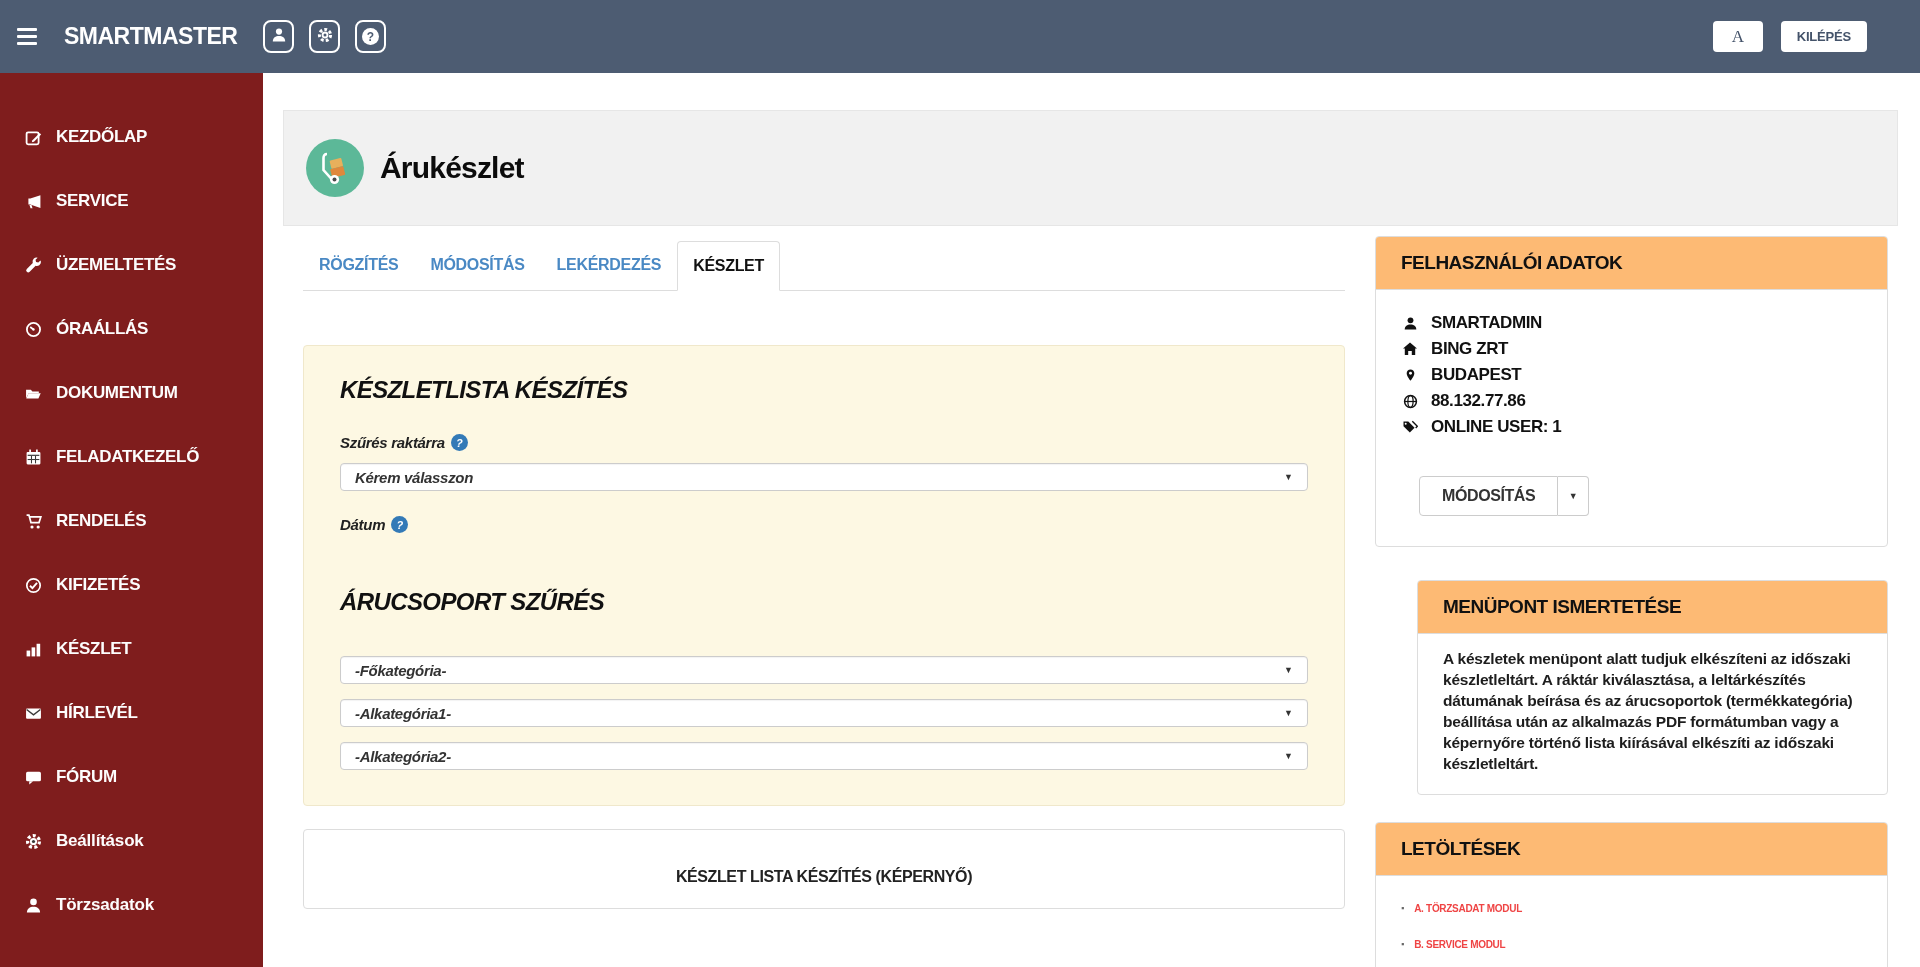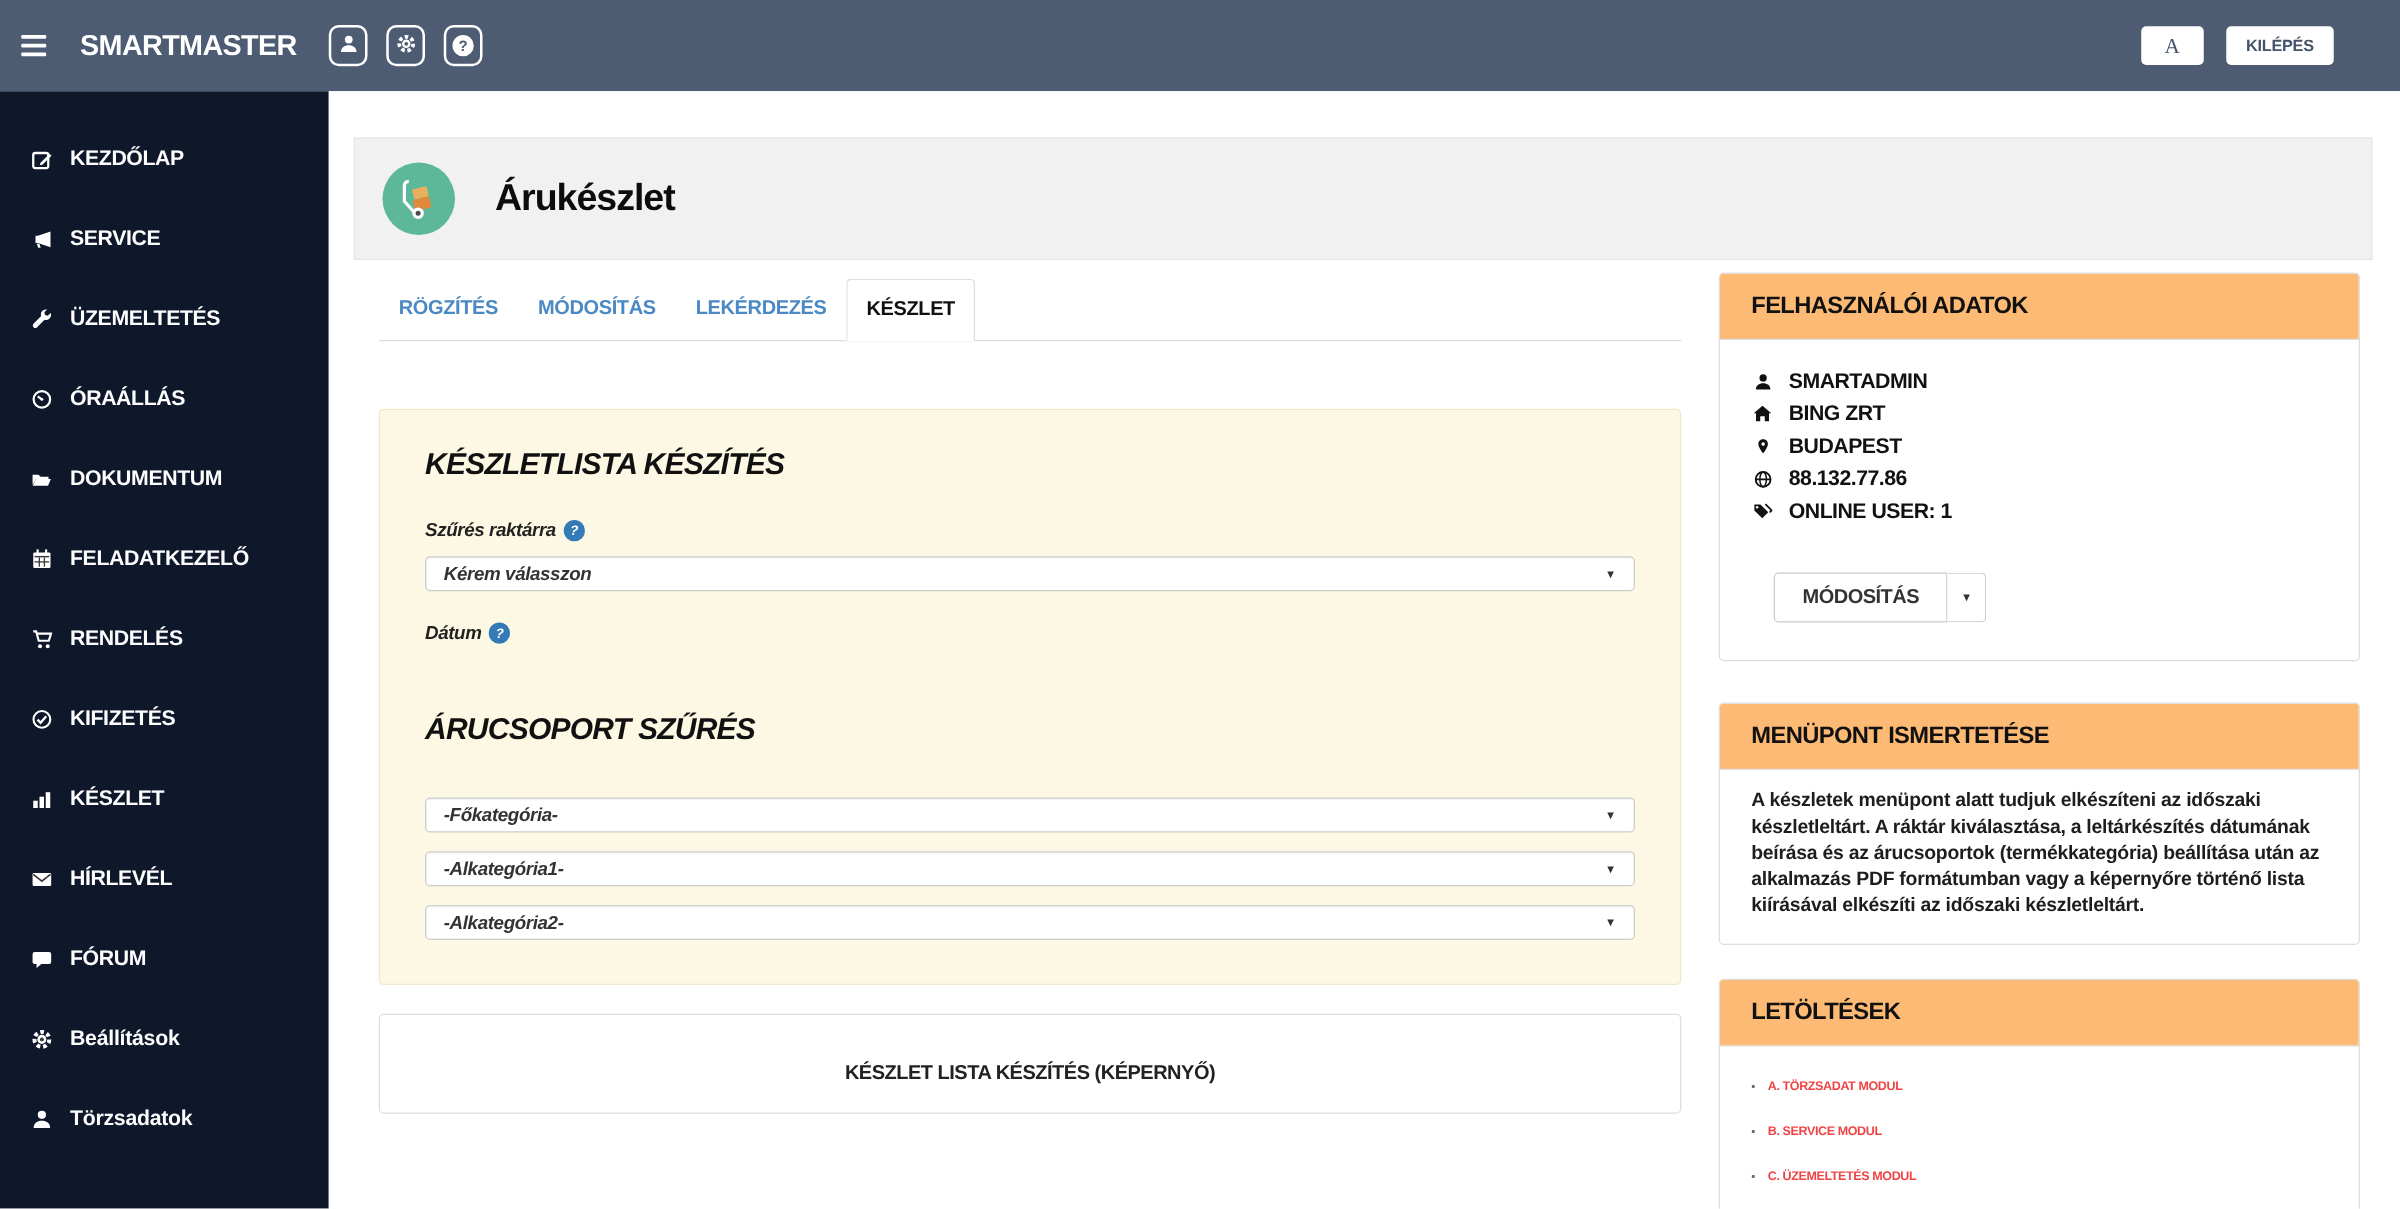--- a/index.html
+++ b/index.html
@@ -19,31 +19,31 @@
     display:flex; align-items:center; justify-content:center; cursor:pointer; }
   .help-bubble { width:17px; height:17px; border-radius:50%; background:#fff; color:#4d5c72;
     font-size:12px; font-weight:700; display:flex; align-items:center; justify-content:center; }
   .nav-right { position:absolute; right:53px; top:0; height:73px; display:flex; align-items:center; gap:18px; }
   .btn-a { width:50px; height:31px; background:#fff; border:none; border-radius:4px; color:#44536a;
     font-family:"Liberation Serif", serif; font-size:17px; cursor:pointer; }
   .btn-exit { height:31px; padding:0 16px; background:#fff; border:none; border-radius:4px; color:#44536a;
     font-size:13px; font-weight:700; letter-spacing:-0.2px; cursor:pointer; }
 
   
-  .sidebar { position:absolute; left:0; top:73px; width:263px; height:894px; background:#0f172a;
-    padding-top:22px; overflow:hidden; }
+  .sidebar { position:absolute; left:0; top:73px; width:263px; height:894px; background:#7f1d1d;
+    padding-top:32px; overflow:hidden; }
   .side-item { height:64px; display:flex; align-items:center; padding-left:25px; cursor:pointer; color:#fff; }
   .side-item .icn { width:22px; height:17px; margin-right:9px; display:flex; align-items:center; }
   .side-item .lbl { font-size:17px; font-weight:700; letter-spacing:-0.3px; color:#fdfdfd; }
   .side-item .lbl.mixed { letter-spacing:-0.2px; }
 
   
   .main { position:absolute; left:263px; top:73px; width:1657px; height:894px; background:#fff; }
-  .page-band { margin:37px 22px 0 20px; height:98px; background:#f1f1f1; border:1px solid #e6e6e6;
-    display:flex; align-items:center; padding-left:22px;gap:16px; }
+  .page-band { margin:37px 22px 0 20px; height:116px; background:#f1f1f1; border:1px solid #e6e6e6;
+    display:flex; align-items:center; padding-left:22px; }
   .logo-circle { width:58px; height:58px; border-radius:50%; background:#5cb898; display:flex;
     align-items:center; justify-content:center; }
   .page-title { font-size:30px; font-weight:700; letter-spacing:-0.8px; color:#0c0c0c; margin-left:16px; }
 
   .content-row { margin-left:40px; margin-top:10px; width:1585px; display:flex; align-items:flex-start; }
   .col-left { width:1042px; }
   .col-right { width:513px; margin-left:30px; }
 
   
   .tabs { list-style:none; display:flex; border-bottom:1px solid #ddd; height:55px; align-items:flex-end; }
@@ -83,21 +83,21 @@
   .panel-head .ph { font-size:19px; font-weight:700; letter-spacing:-0.5px; color:#111; }
   .pb-user { padding:20px 25px 30px 25px; min-height:256px; }
   .urow { display:flex; align-items:center; gap:12px; height:26px; }
   .urow .uic { width:18px; display:flex; justify-content:center; }
   .urow .utx { font-size:17px; font-weight:700; letter-spacing:-0.4px; color:#111; }
   .split-btn { display:inline-flex; margin-top:36px; margin-left:18px; }
   .split-main { height:40px; padding:0 22px; background:#fff; border:1px solid #ccc; border-radius:4px 0 0 4px;
     font-size:16px; font-weight:700; letter-spacing:-0.4px; color:#333; cursor:pointer; }
   .split-caret { height:40px; width:31px; background:#fff; border:1px solid #ccc; border-left:none;
     border-radius:0 4px 4px 0; font-size:9px; color:#333; cursor:pointer; }
-  .panel-info { margin-top:33px; }
+  .panel-info { margin-top:33px;margin-left:42px; }
   .pb-info { padding:14px 25px 20px 25px; font-size:15.5px; font-weight:700; letter-spacing:-0.2px;
     line-height:21px; color:#1d1d1d; }
   .panel-dl { margin-top:27px; }
   .pb-dl { padding:14px 25px 20px 25px; }
   .dl-row { display:flex; align-items:center; gap:10px; height:36px; }
   .dl-bullet { color:#666; font-size:9px; }
   .dl-link { color:#ef4444; font-size:10px; font-weight:700; letter-spacing:-0.3px; text-decoration:none; cursor:pointer; }
 </style>
 </head>
 <body>

